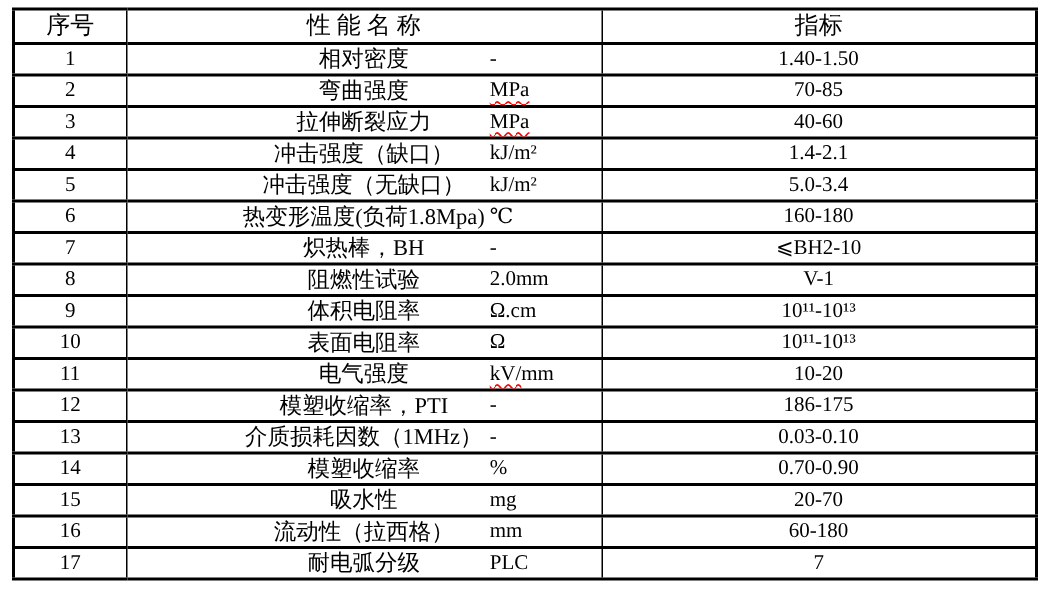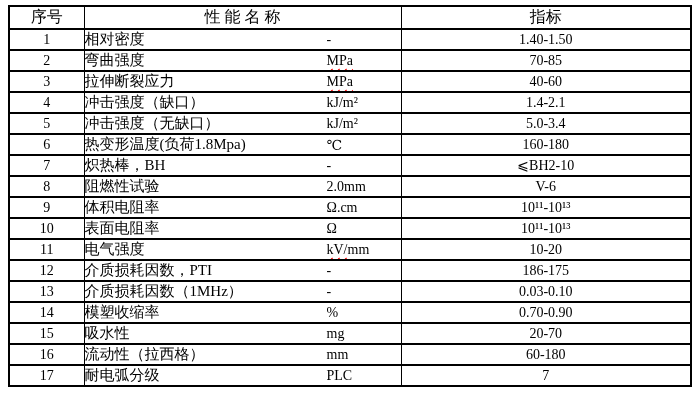--- a/index.html
+++ b/index.html
@@ -43,20 +43,21 @@
     text-align: center;
   }
   .c-no {
     text-align: center;
     font-size: 14px;
   }
   .c-name {
     position: relative;
     padding-left: 9px;
     font-size: 15px;
+    text-align: center;
   }
   .unit {
     position: absolute;
     left: 242px;
     top: 50%;
     transform: translateY(-50%);
     font-size: 14px;
   }
   .c-val {
     text-align: center;
@@ -151,21 +152,21 @@
     </td>
     <td class="c-val">⩽BH2-10</td>
   </tr>
 
   <tr>
     <td class="c-no">8</td>
     <td class="c-name">
       <span>阻燃性试验</span>
       <span class="unit"><span class="wavy"></span><span>2.0mm</span></span>
     </td>
-    <td class="c-val">V-6</td>
+    <td class="c-val">V-1</td>
   </tr>
 
   <tr>
     <td class="c-no">9</td>
     <td class="c-name">
       <span>体积电阻率</span>
       <span class="unit"><span class="wavy"></span><span>Ω.cm</span></span>
     </td>
     <td class="c-val">10¹¹-10¹³</td>
   </tr>
@@ -184,21 +185,21 @@
     <td class="c-name">
       <span>电气强度</span>
       <span class="unit"><span class="wavy">kV/</span><span>mm</span></span>
     </td>
     <td class="c-val">10-20</td>
   </tr>
 
   <tr>
     <td class="c-no">12</td>
     <td class="c-name">
-      <span>介质损耗因数，PTI</span>
+      <span>模塑收缩率，PTI</span>
       <span class="unit"><span class="wavy"></span><span>-</span></span>
     </td>
     <td class="c-val">186-175</td>
   </tr>
 
   <tr>
     <td class="c-no">13</td>
     <td class="c-name">
       <span>介质损耗因数（1MHz）</span>
       <span class="unit"><span class="wavy"></span><span>-</span></span>

